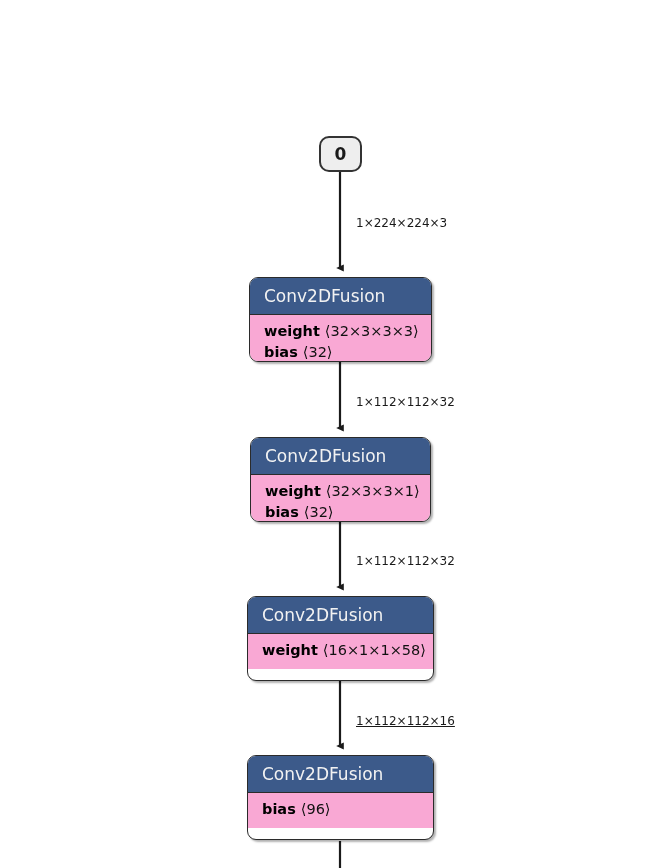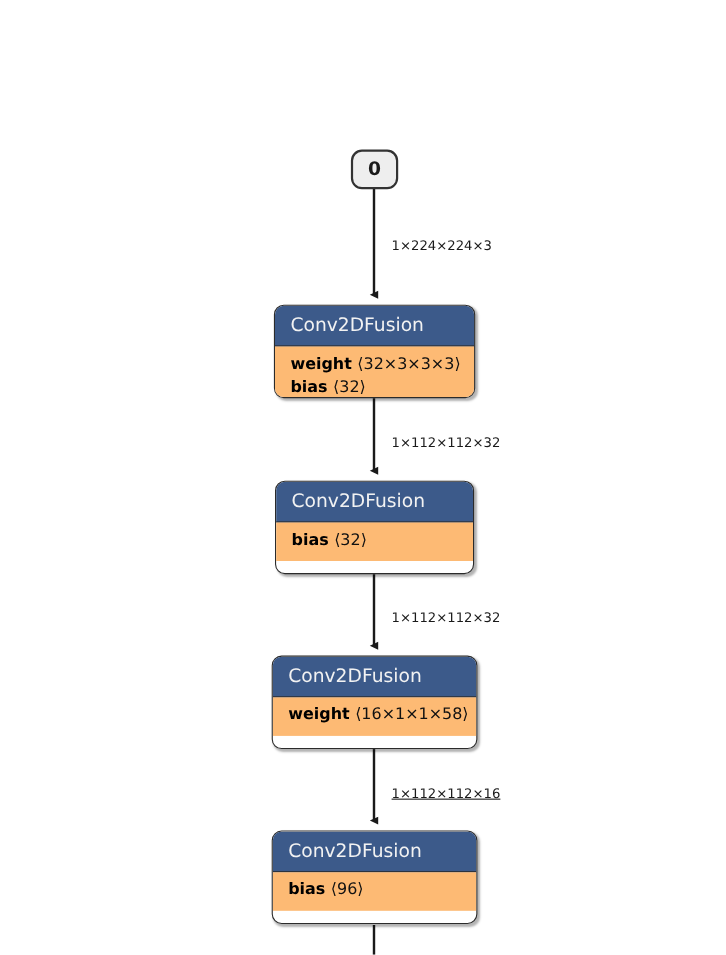--- a/index.html
+++ b/index.html
@@ -54,21 +54,21 @@
     color: #f2f2f2;
     font-size: 17px;
     line-height: 36px;
     height: 36px;
     padding: 0 0 0 14px;
     border-bottom: 1.5px solid #2b2b2b;
     white-space: nowrap;
     overflow: hidden;
   }
   .op-body {
-    background: #fdba74;
+    background: #f9a8d4;
     padding: 6px 0 8px 14px;
   }
   .attr-row {
     font-size: 14.5px;
     line-height: 21px;
     color: #111111;
     white-space: nowrap;
   }
   .attr-key {
     font-weight: bold;
@@ -122,20 +122,23 @@
     <div class="attr-row">
       <span class="attr-key">bias</span><span class="attr-val">⟨32⟩</span>
     </div>
   </div>
 </div>
 
 <div class="op-node" style="left:250px; top:437px; width:181px; height:85px;">
   <div class="op-header">Conv2DFusion</div>
   <div class="op-body">
     <div class="attr-row">
+      <span class="attr-key">weight</span><span class="attr-val">⟨32×3×3×1⟩</span>
+    </div>
+    <div class="attr-row">
       <span class="attr-key">bias</span><span class="attr-val">⟨32⟩</span>
     </div>
   </div>
 </div>
 
 <div class="op-node" style="left:247px; top:596px; width:187px; height:85px;">
   <div class="op-header">Conv2DFusion</div>
   <div class="op-body">
     <div class="attr-row">
       <span class="attr-key">weight</span><span class="attr-val">⟨16×1×1×58⟩</span>

